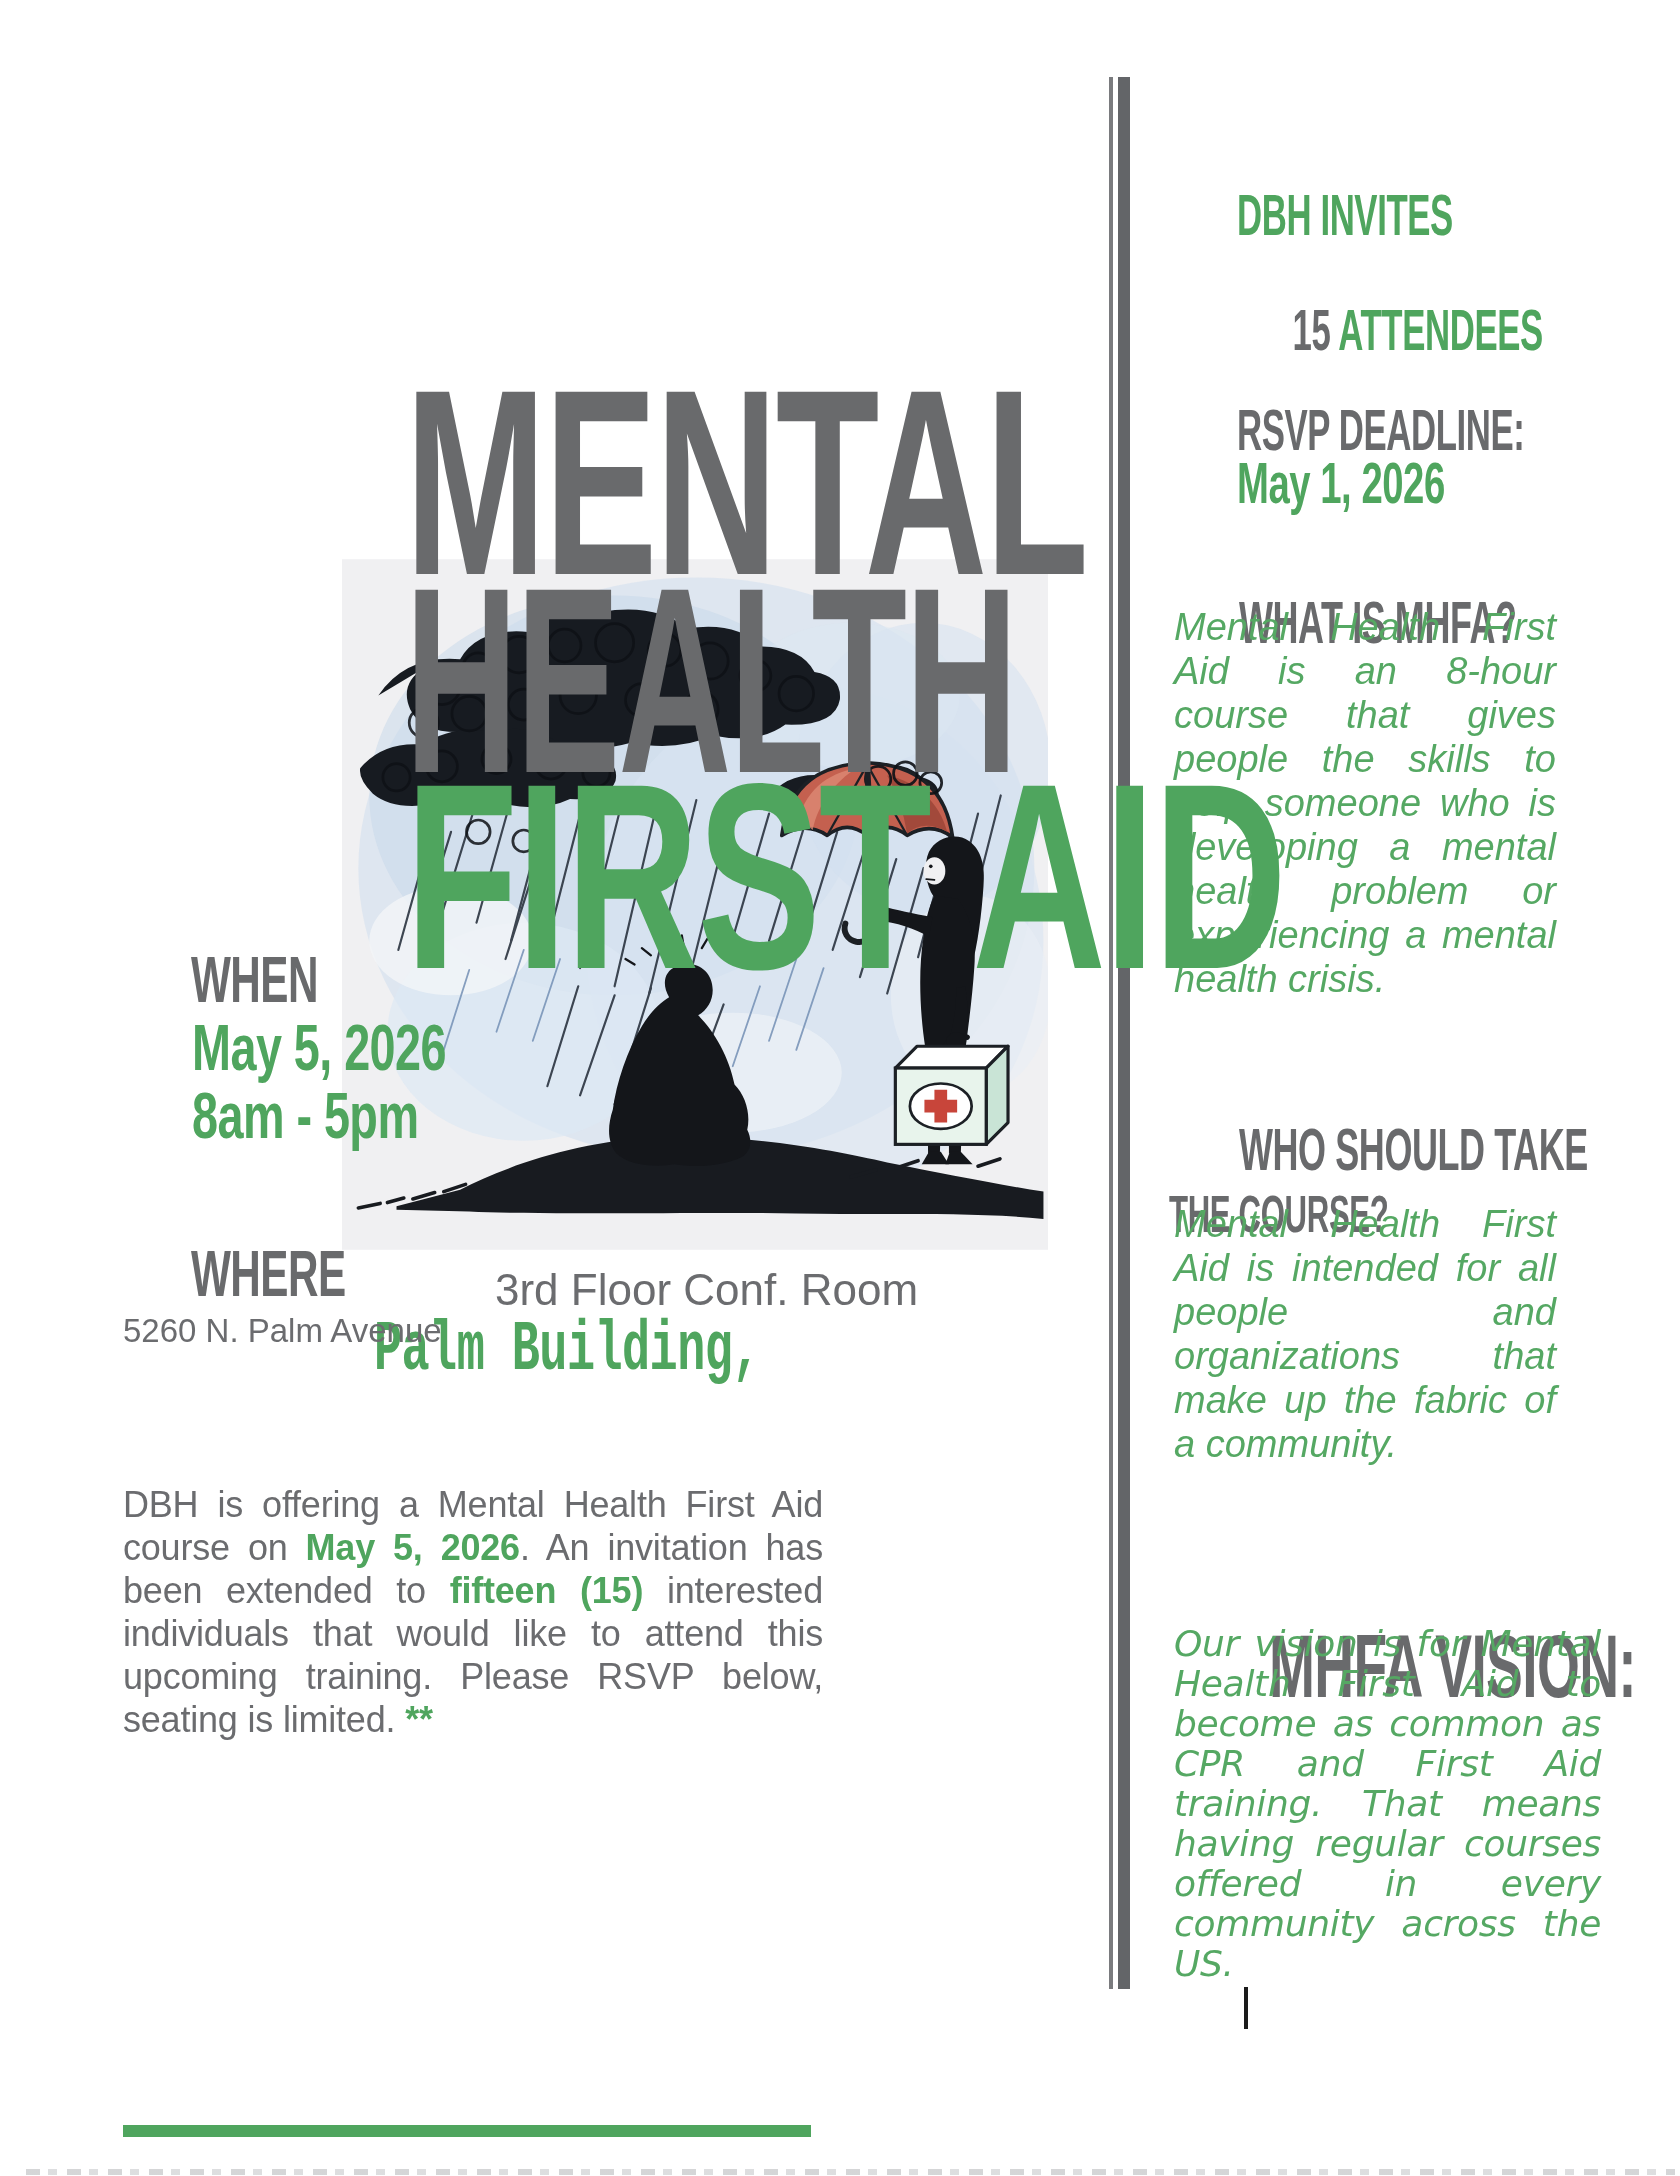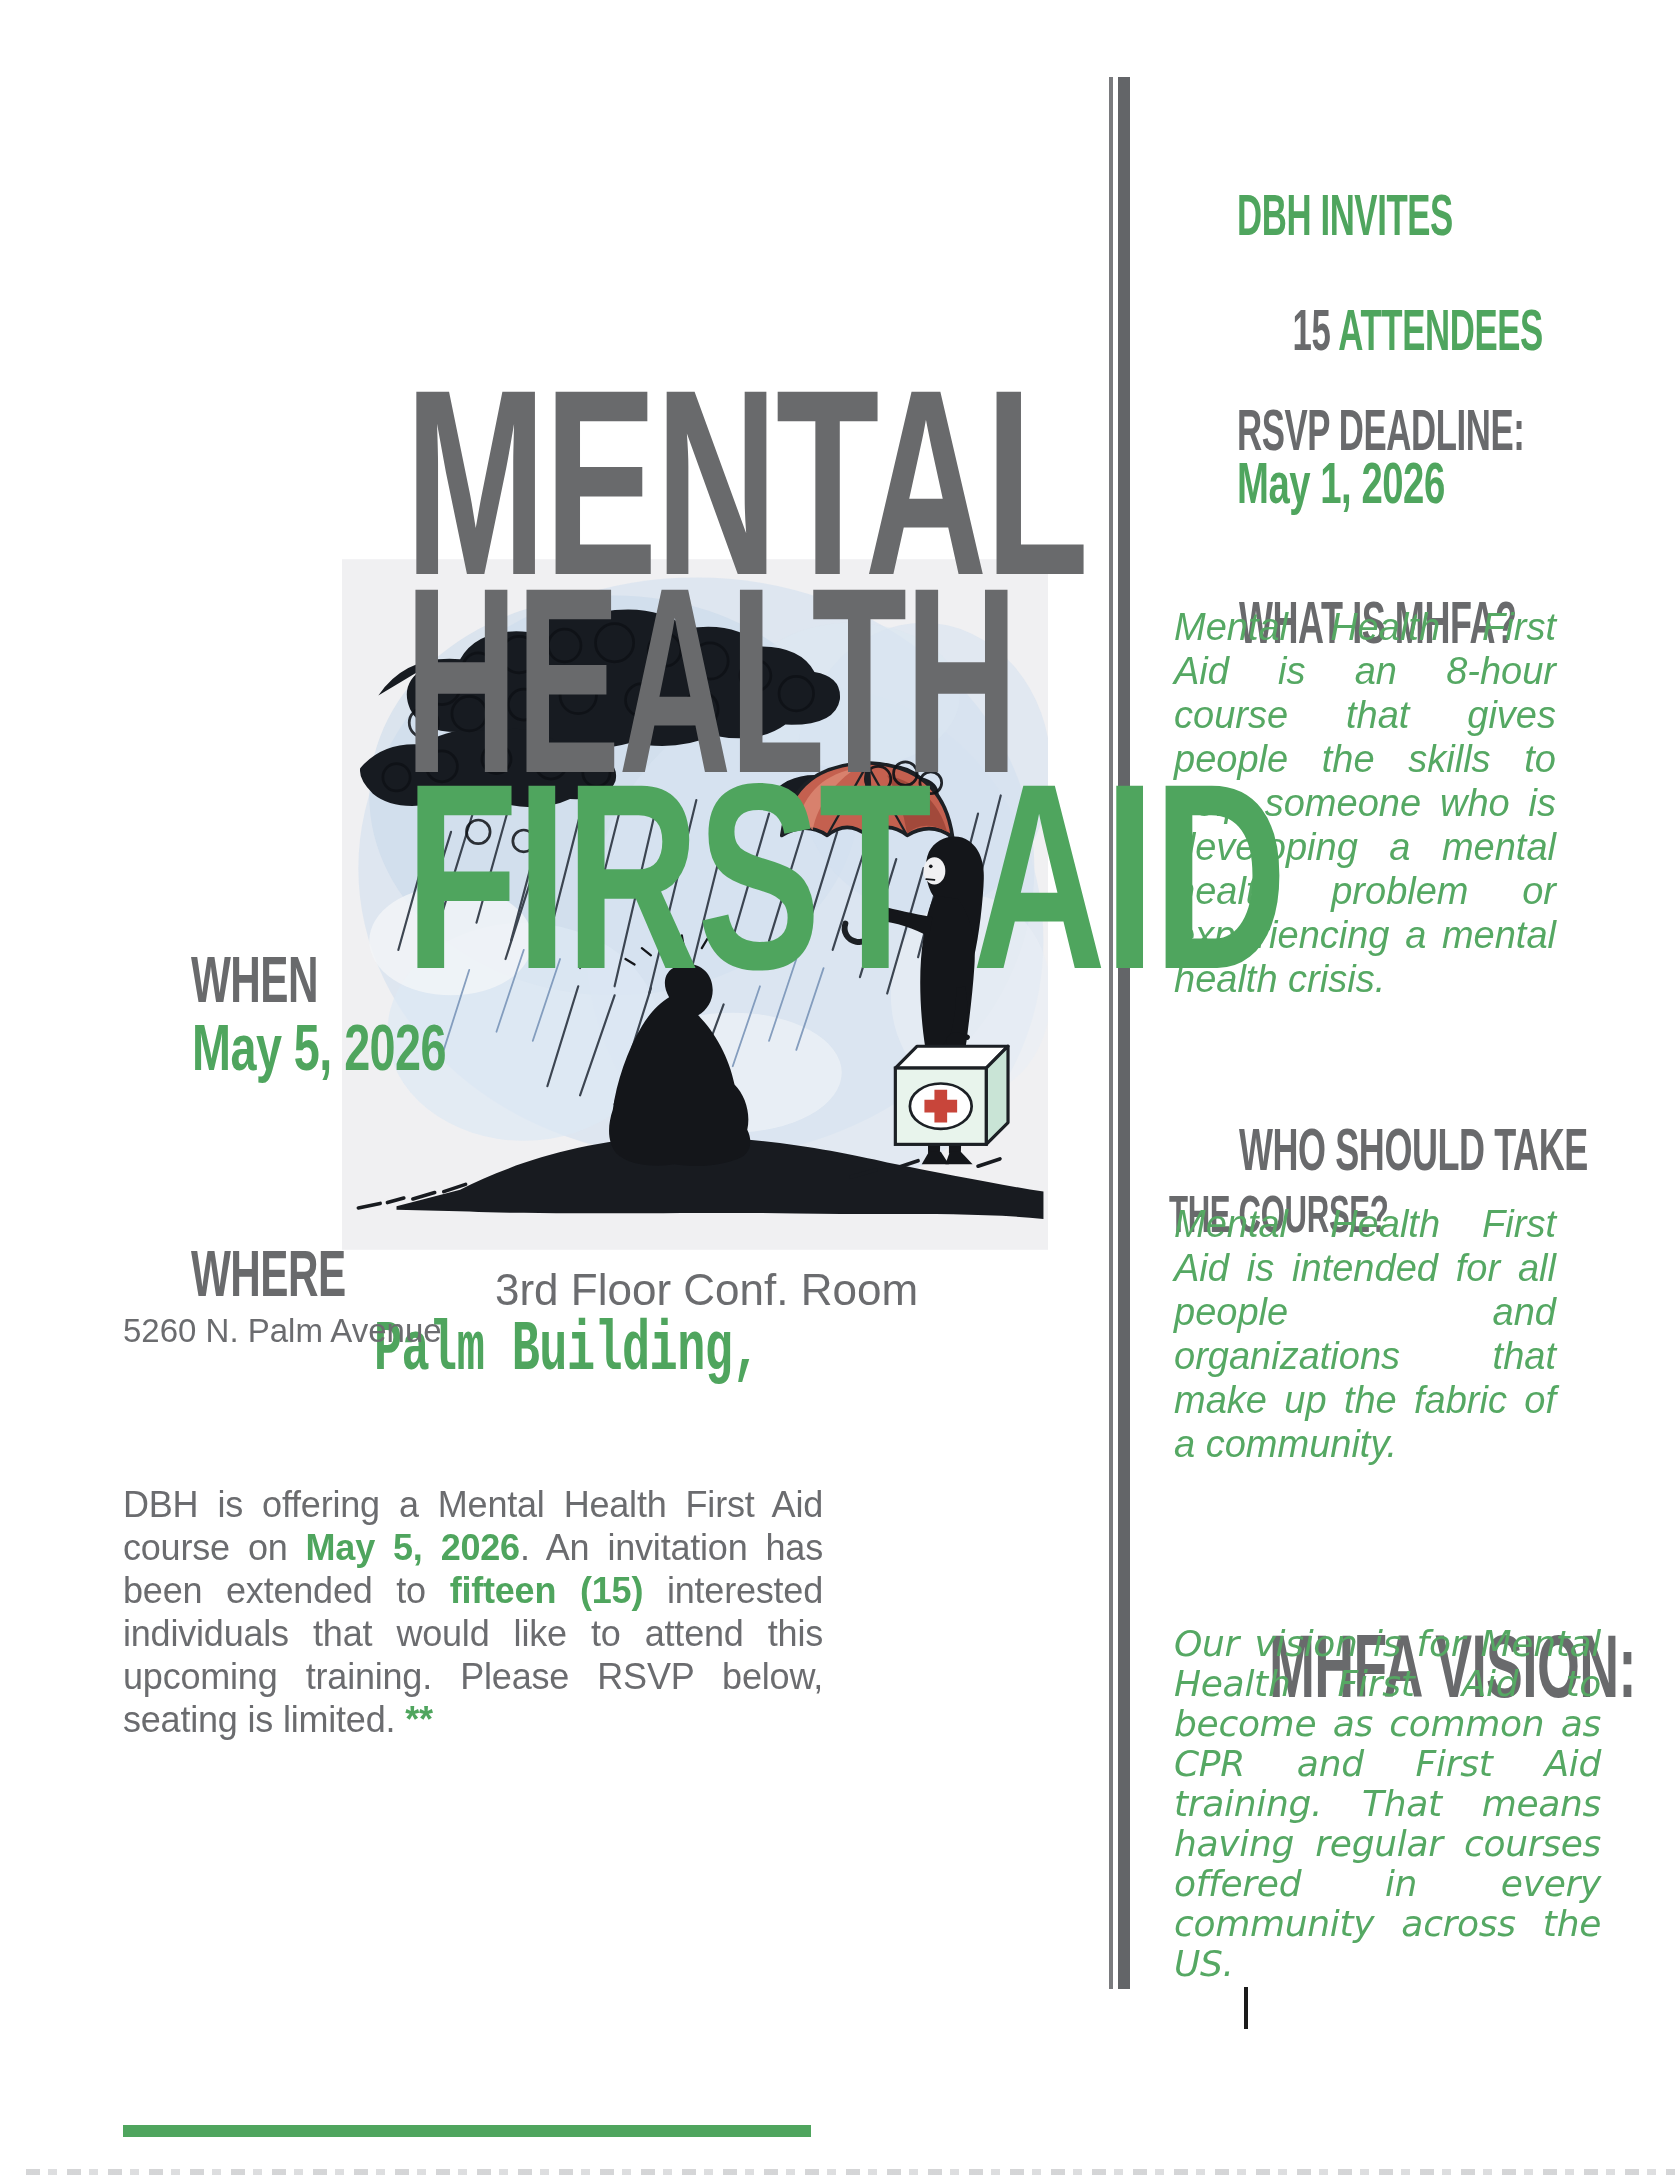--- a/index.html
+++ b/index.html
@@ -203,20 +203,23 @@
   <div class="cond green" style="left:123px;top:479px;font-size:265px;--sx:0.70;z-index:3;">
     <span class="sq">FIRST AID</span>
   </div>
 
   <div class="cond gray" style="left:123px;top:884px;font-size:64px;--sx:0.66;">
     <span class="sq">WHEN</span>
   </div>
   <div class="cond green" style="left:123px;top:950px;font-size:65px;--sx:0.72;">
     <span class="sq">May 5, 2026</span>
   </div>
+  <div class="cond green" style="left:123px;top:1018px;font-size:65px;--sx:0.72;">
+    <span class="sq">8am - 5pm</span>
+  </div>
 
   <div class="cond gray" style="left:123px;top:1178px;font-size:64px;--sx:0.66;">
     <span class="sq">WHERE</span>
   </div>
   <div style="position:absolute;left:123px;top:1244px;">
     <span class="cond green" style="position:static;display:inline-block;font-size:71px;font-family:Liberation Mono, monospace;--sx:0.66;">
       <span class="sq">Palm Building,</span>
     </span>
     <span style="position:absolute;left:372px;top:23.6px;font-size:44px;line-height:1;color:var(--gray-text);white-space:pre;">3rd Floor Conf. Room</span>
   </div>

